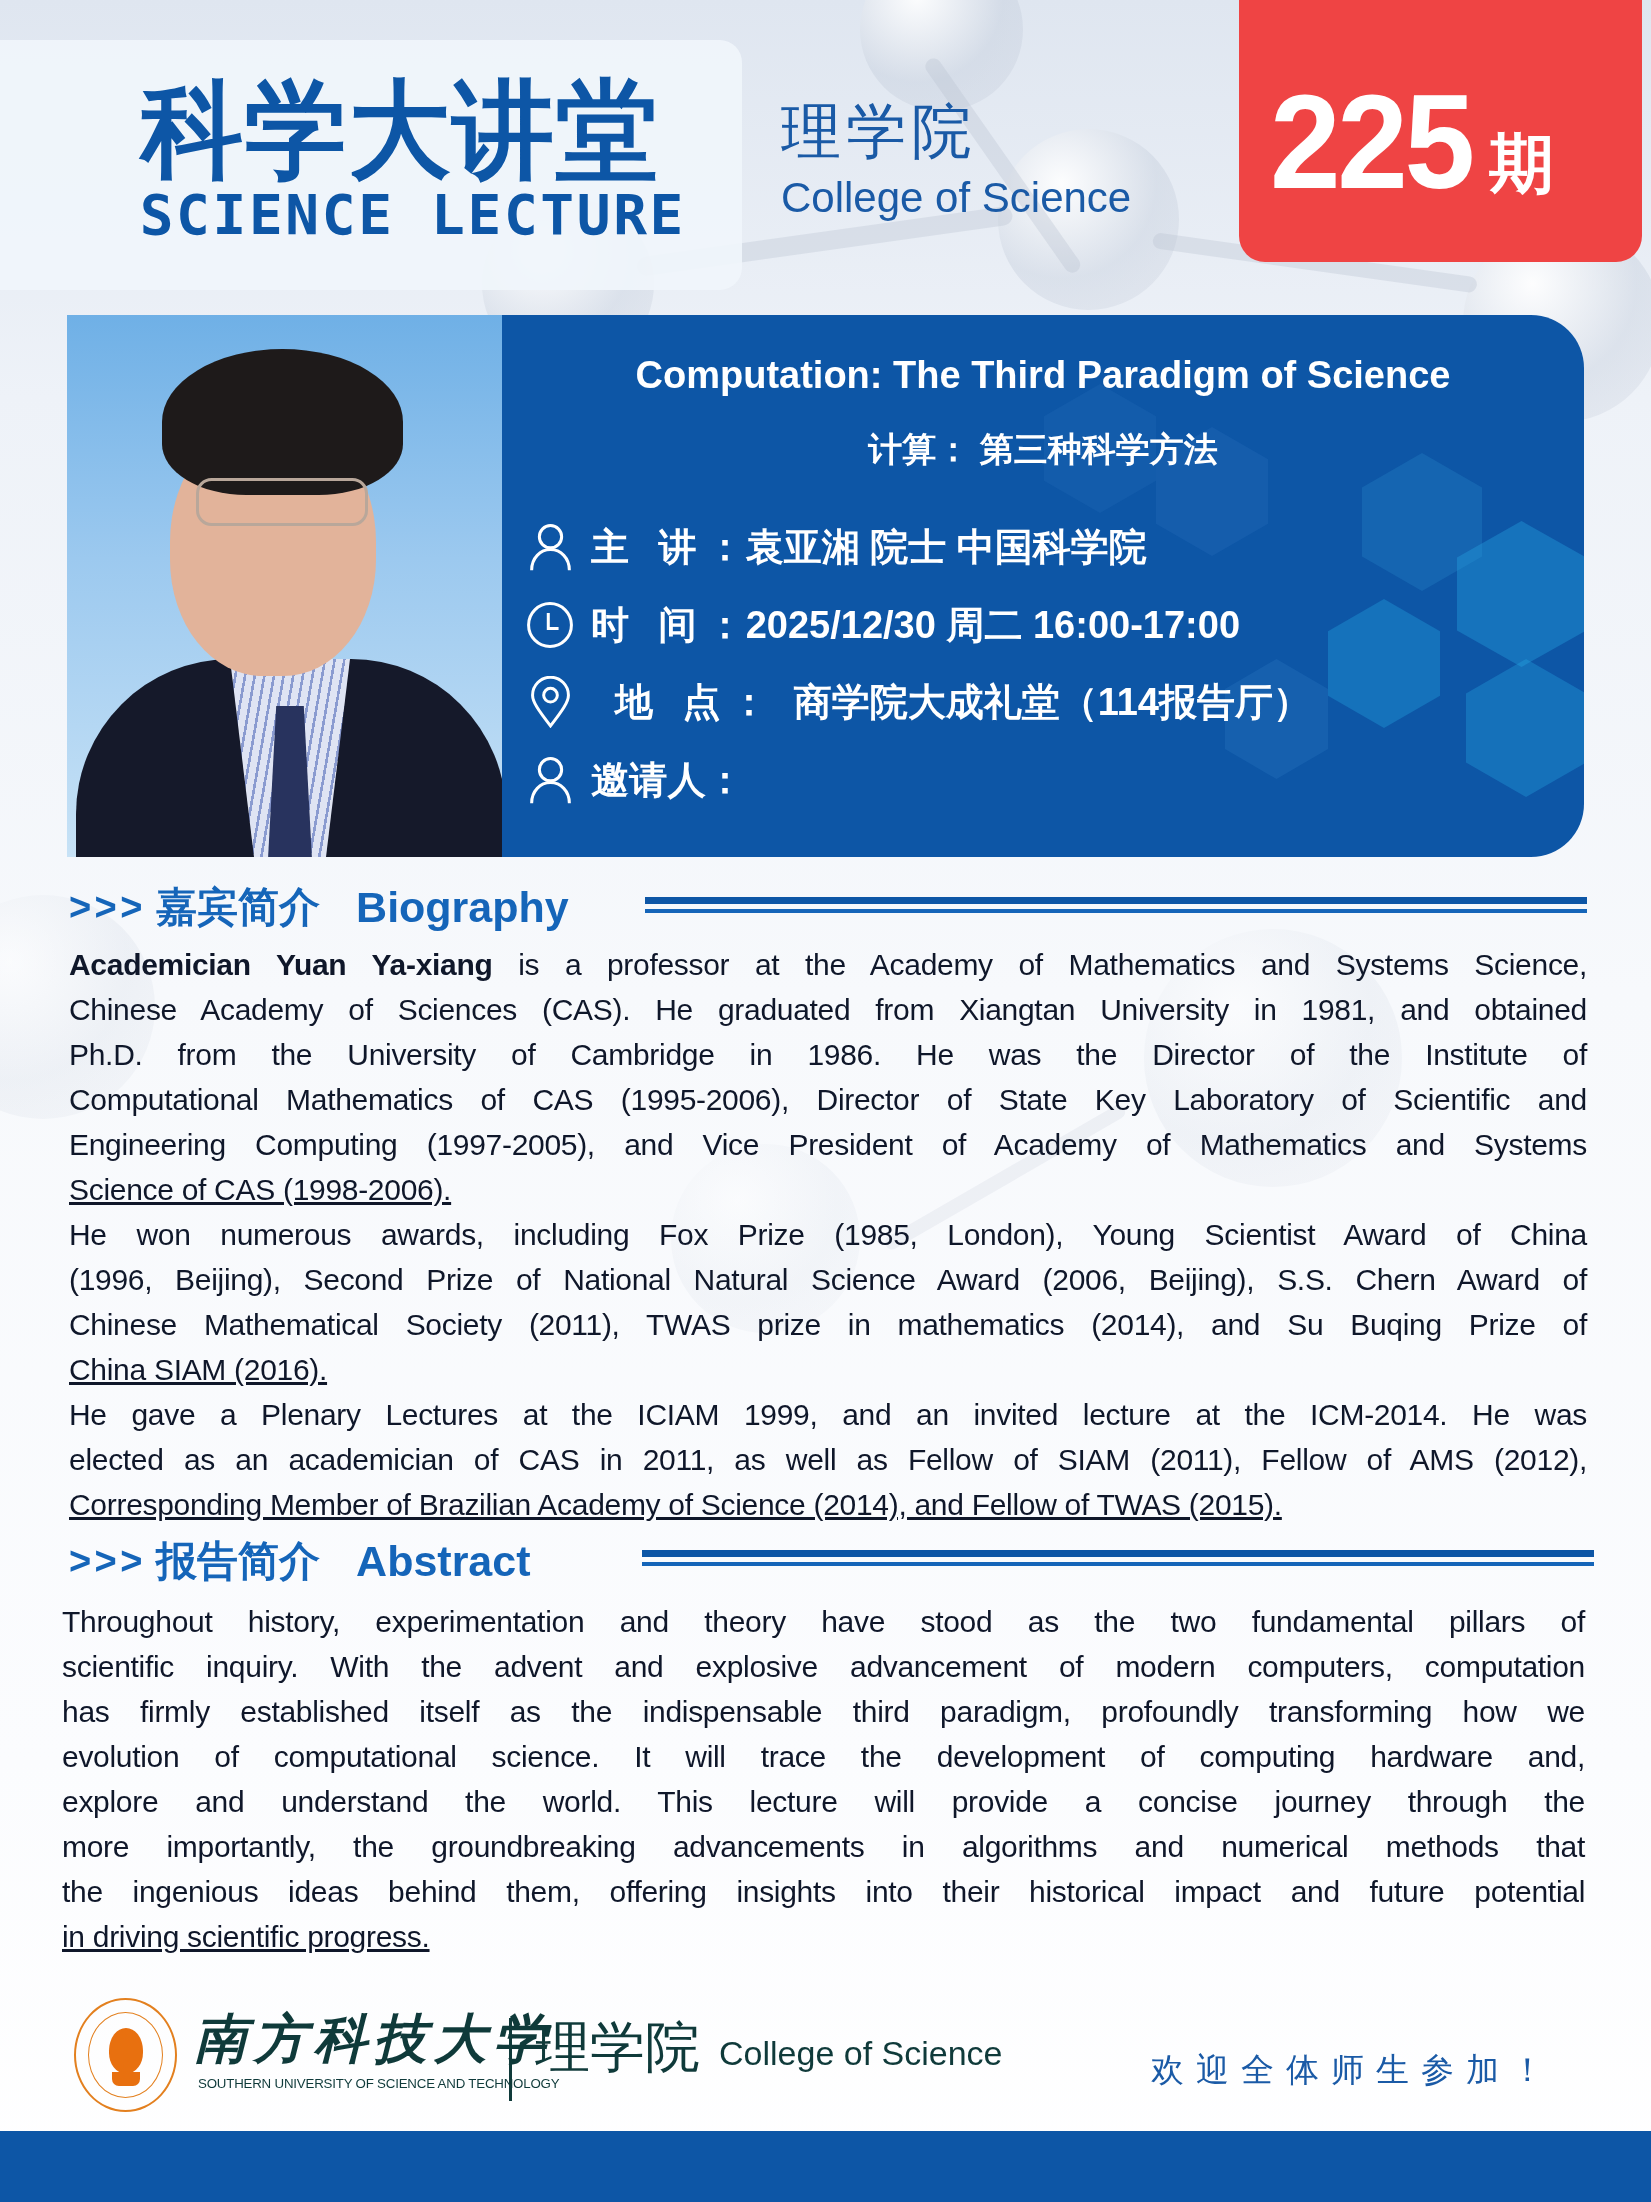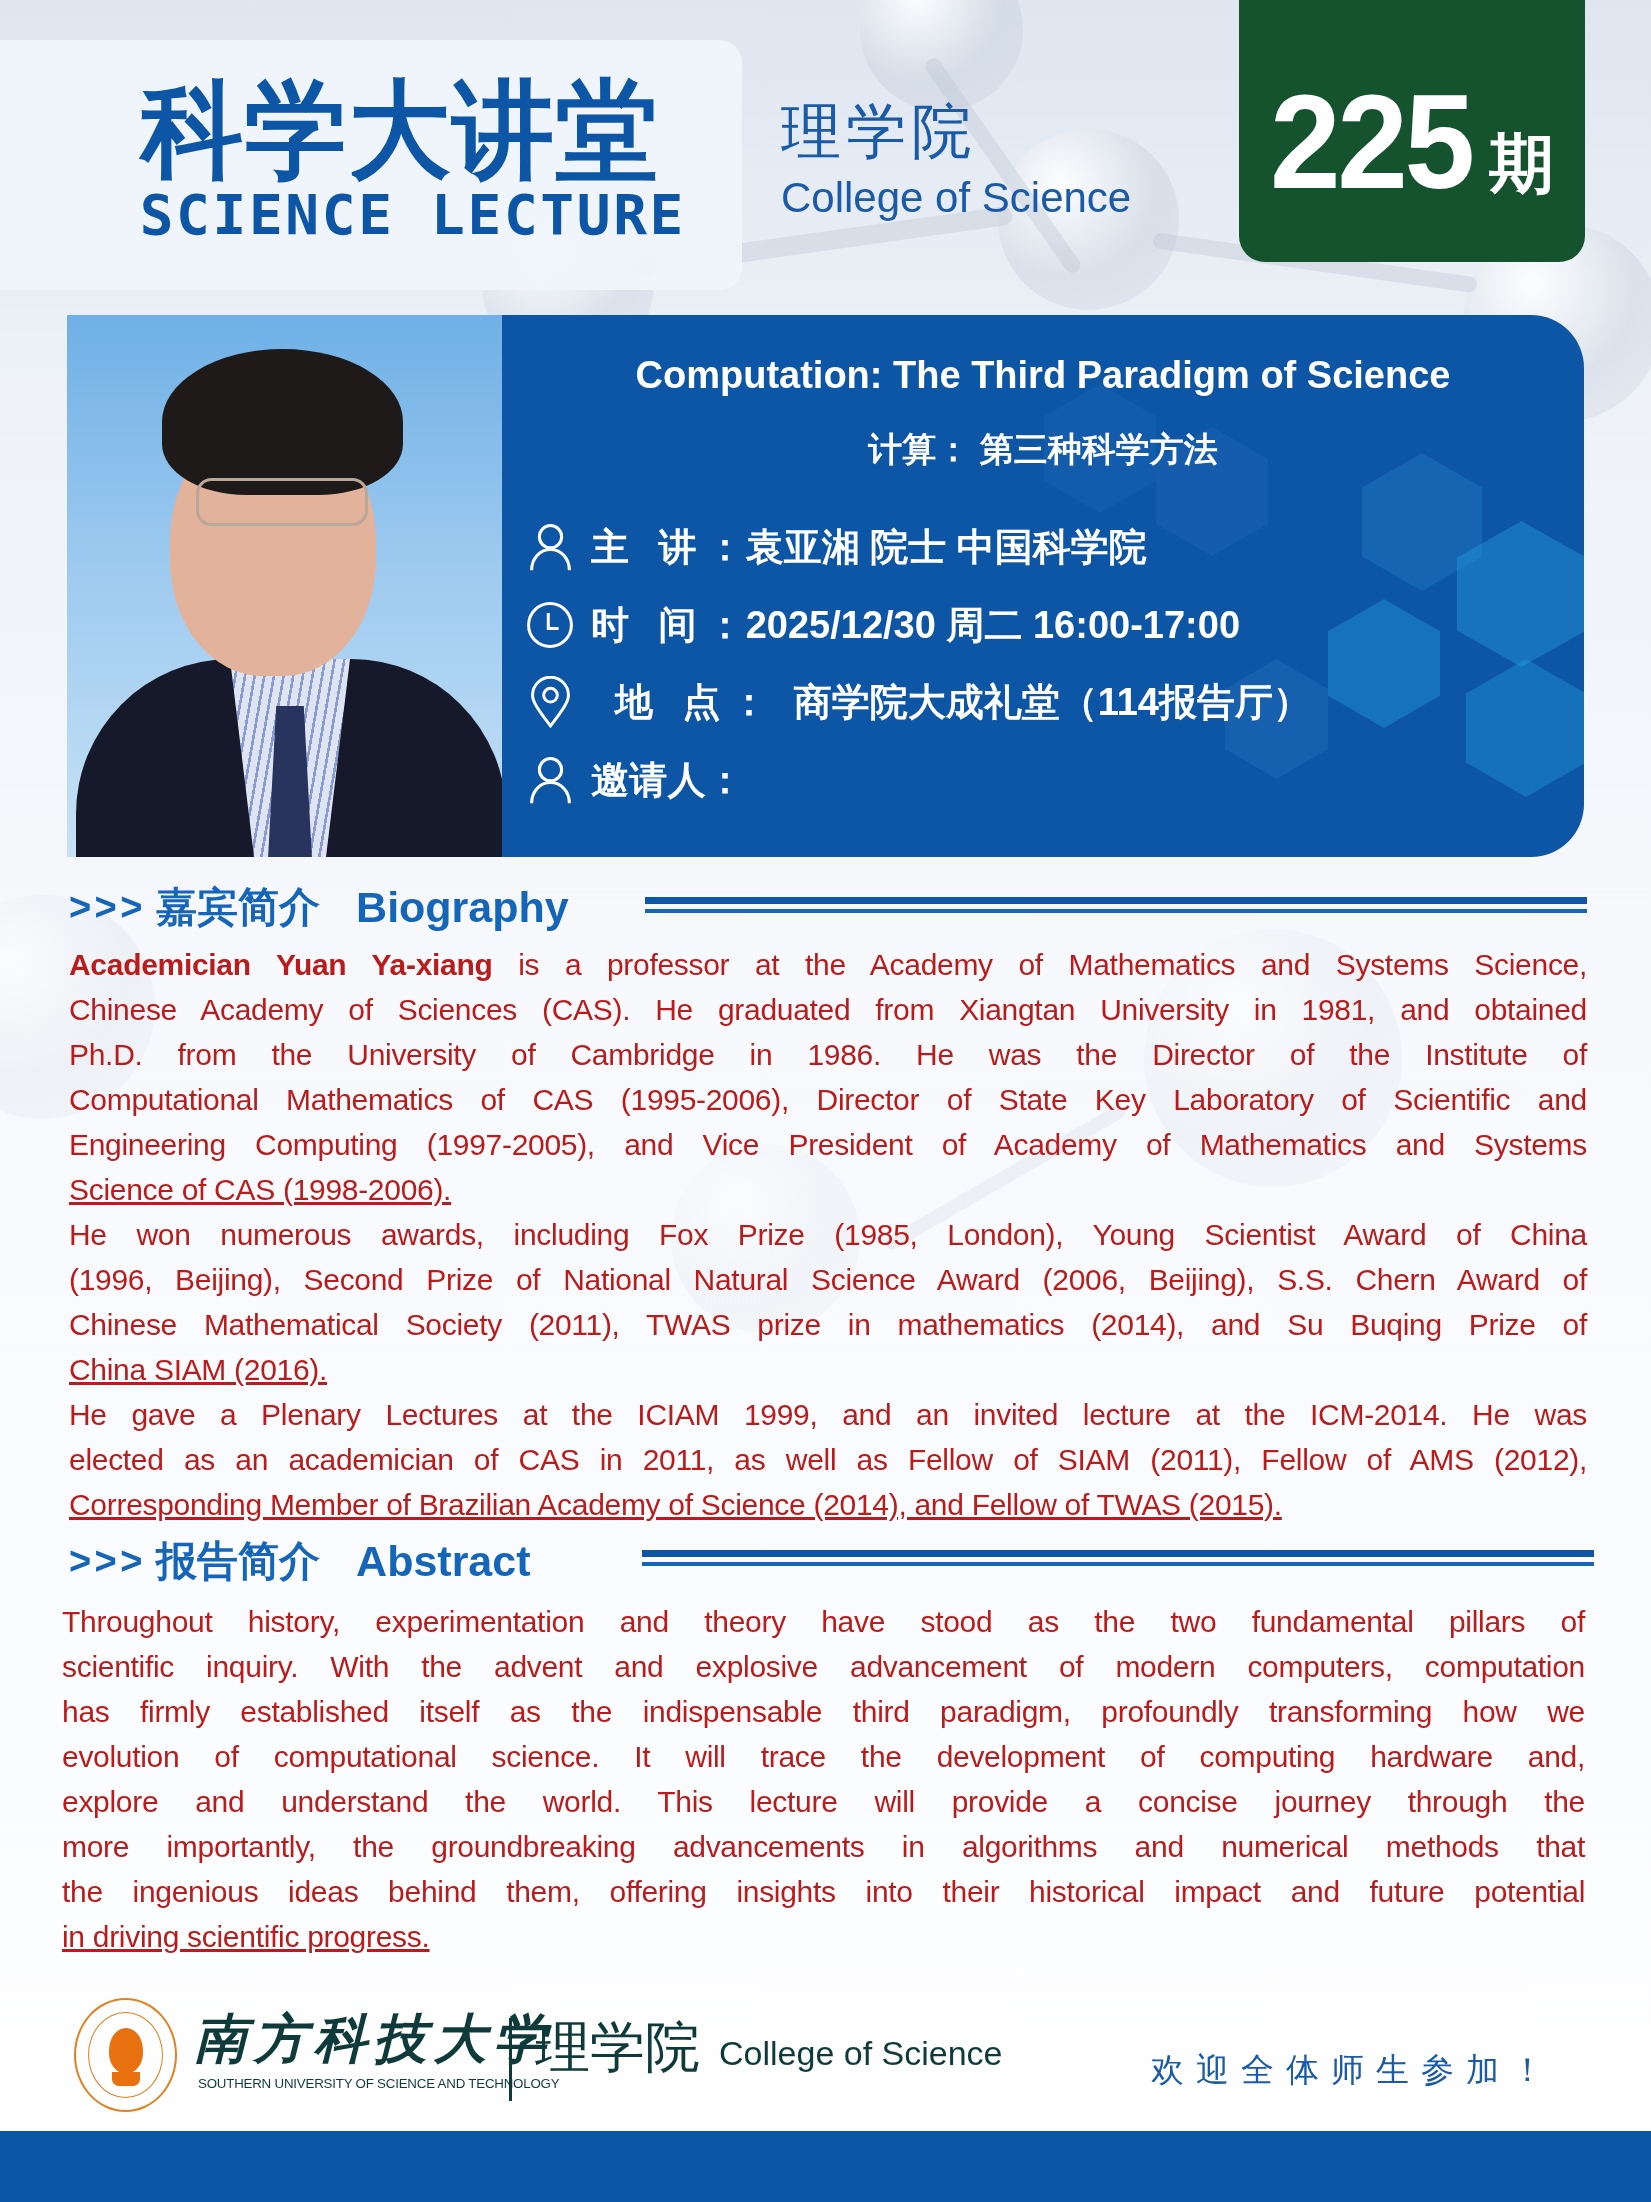--- a/index.html
+++ b/index.html
@@ -14,21 +14,21 @@
   .mol { position: absolute; border-radius: 50%; background: radial-gradient(circle at 35% 30%, rgba(255,255,255,0.9), rgba(190,200,215,0.35) 55%, rgba(160,170,190,0.15) 80%); pointer-events: none; }
   .bond { position: absolute; background: rgba(185,195,210,0.35); border-radius: 10.3px; pointer-events: none; transform-origin: left center; }
 
   
   .hdr-box { position: absolute; left: 0; top: 40px; width: 742px; height: 250px; background: rgba(240,245,251,0.92); border-radius: 0 22.4px 22.4px 0; }
   .hdr-cn { position: absolute; left: 141px; top: 79px; font-size: 102px; font-weight: 900; color: #0d56a6; letter-spacing: 1.7px; font-family: "DejaVu Sans", sans-serif; line-height: 1; transform: scaleY(1.05); }
   .hdr-en { position: absolute; left: 145px; top: 188px; font-size: 55px; font-weight: 700; color: #0d56a6; letter-spacing: 2.6px; font-family: "DejaVu Sans Mono", monospace; line-height: 1; transform: scaleX(1.02); }
   .college-cn { position: absolute; left: 781px; top: 102px; font-size: 60px; color: #1a5aa6; line-height: 1; letter-spacing: 5.2px; }
   .college-en { position: absolute; left: 781px; top: 177px; font-size: 42px; color: #1a5aa6; line-height: 1; }
 
-  .issue-box { position: absolute; left: 1239px; top: 0; width: 346px; height: 262px; background: #14532d; border-radius: 0 0 26px 26px; }
+  .issue-box { position: absolute; left: 1239px; top: 0; width: 403px; height: 262px; background: #ef4444; border-radius: 0 0 26px 26px; }
   .issue-num { position: absolute; left: 31px; top: 79px; font-size: 127px; font-weight: 700; color: #fff; line-height: 1; letter-spacing: -3.4px; transform: scaleY(1.05); font-family: "Liberation Sans", sans-serif; }
   .issue-suffix { position: absolute; left: 250px; top: 131px; font-size: 65px; font-weight: 700; color: #fff; line-height: 1; }
 
   
   .photo { position: absolute; left: 67px; top: 315px; width: 435px; height: 542px; overflow: hidden;
     background: linear-gradient(180deg, #6fb0e6 0%, #9cc9ef 45%, #c7e2f6 100%); }
   .photo .face { position: absolute; left: 103px; top: 103px; width: 206px; height: 258px; border-radius: 48% 48% 45% 45%; background: #e2b39a; }
   .photo .hair { position: absolute; left: 95px; top: 34px; width: 241px; height: 146px; border-radius: 50% 50% 35% 35%; background: #1e1a1a; }
   .photo .glasses { position: absolute; left: 129px; top: 163px; width: 172px; height: 48px; border: 3.4px solid #b9a79a; border-radius: 15.5px; }
   .photo .suit { position: absolute; left: 8.6px; top: 344px; width: 430px; height: 241px; background: #15192a; border-radius: 155px 155px 0 0; }
@@ -46,21 +46,21 @@
   
   .sec-head { position: absolute; left: 69px; height: 52px; display: flex; align-items: center; color: #1565b9; font-weight: 700; line-height: 1; }
   .sec-head .arrows { font-size: 38px; margin-right: 10.3px; letter-spacing: 3.4px; }
   .sec-head .cn { font-size: 41px; margin-right: 36px; }
   .sec-head .en { font-size: 43px; }
   .sec-rule { position: absolute; height: 17px; }
   .sec-rule .l1 { position: absolute; left: 0; right: 0; top: 0; height: 6.9px; background: #0d56a6; }
   .sec-rule .l2 { position: absolute; left: 0; right: 0; top: 12px; height: 4.3px; background: #1565b9; }
 
   .para { position: absolute; left: 69px; width: 1518px; }
-  .para .ln { display: block; height: 45px; font-size: 30px; line-height: 45px; white-space: nowrap; text-align: justify; text-align-last: justify; color: #b91c1c; font-family: "Liberation Sans", sans-serif; letter-spacing: -0.3px; }
+  .para .ln { display: block; height: 45px; font-size: 30px; line-height: 45px; white-space: nowrap; text-align: justify; text-align-last: justify; color: #0f172a; font-family: "Liberation Sans", sans-serif; letter-spacing: -0.3px; }
   .para .ln.last { text-align-last: left; text-decoration: underline; }
   .para b { font-weight: 700; }
   .abs { left: 62px; width: 1523px; }
 
   
   .logo-seal { position: absolute; left: 74px; top: 1998px; width: 103px; height: 114px; border-radius: 50%; border: 2.6px solid #e3801f; }
   .logo-seal .inner { position: absolute; left: 12px; top: 12px; right: 12px; bottom: 12px; border-radius: 50%; border: 1.7px solid #e3801f; }
   .logo-seal .flame { position: absolute; left: 33px; top: 27.5px; width: 34px; height: 45px; background: #e8700f; border-radius: 50% 50% 45% 45%; }
   .logo-seal .base { position: absolute; left: 36px; top: 72px; width: 27.5px; height: 13.8px; background: #e8700f; border-radius: 0 0 6.9px 6.9px; }
   .uni-cn { position: absolute; left: 194px; top: 2013px; font-size: 53px; color: #0f3a3a; font-family: Liberation Serif, serif; font-weight: 700; font-style: italic; letter-spacing: 6.9px; line-height: 1; }

